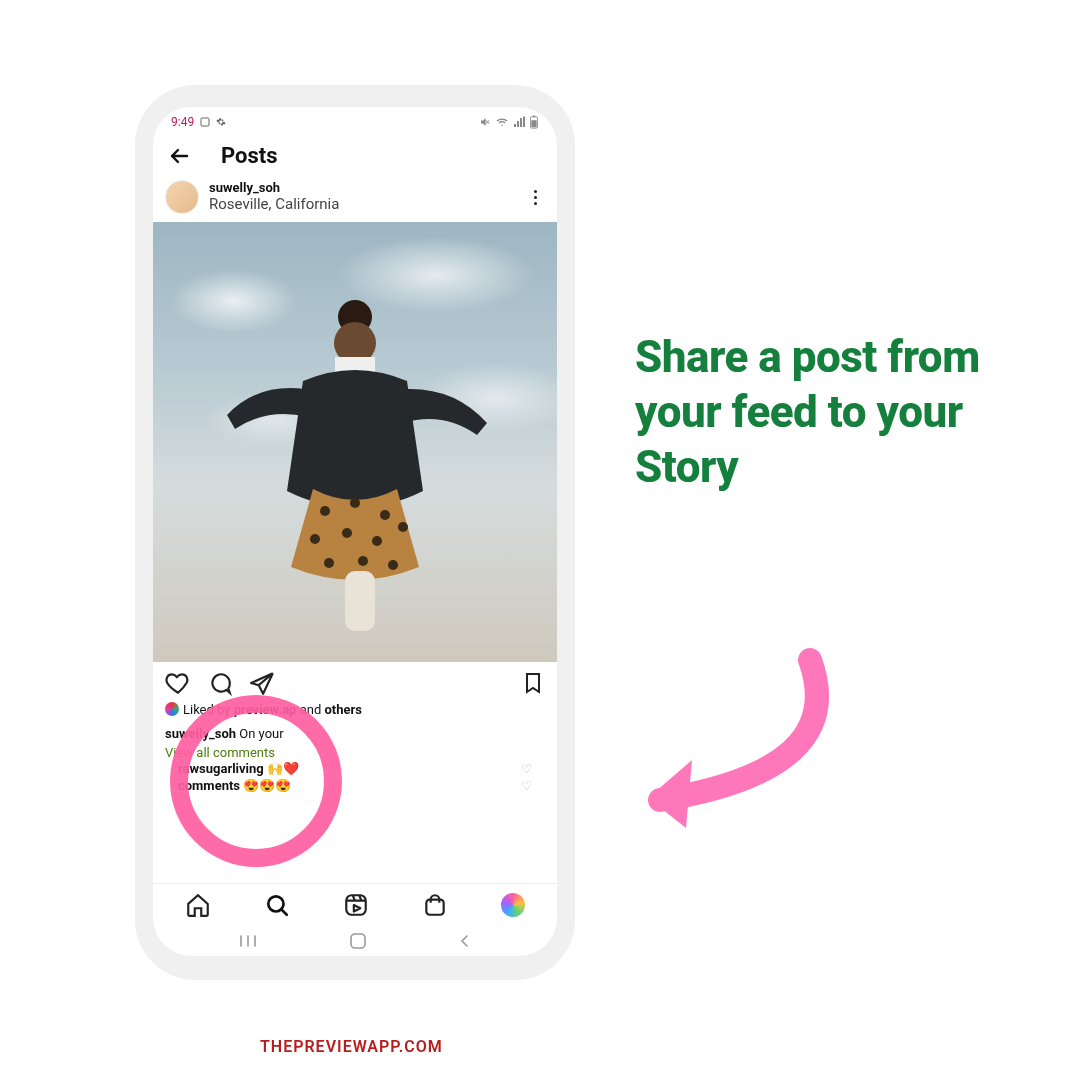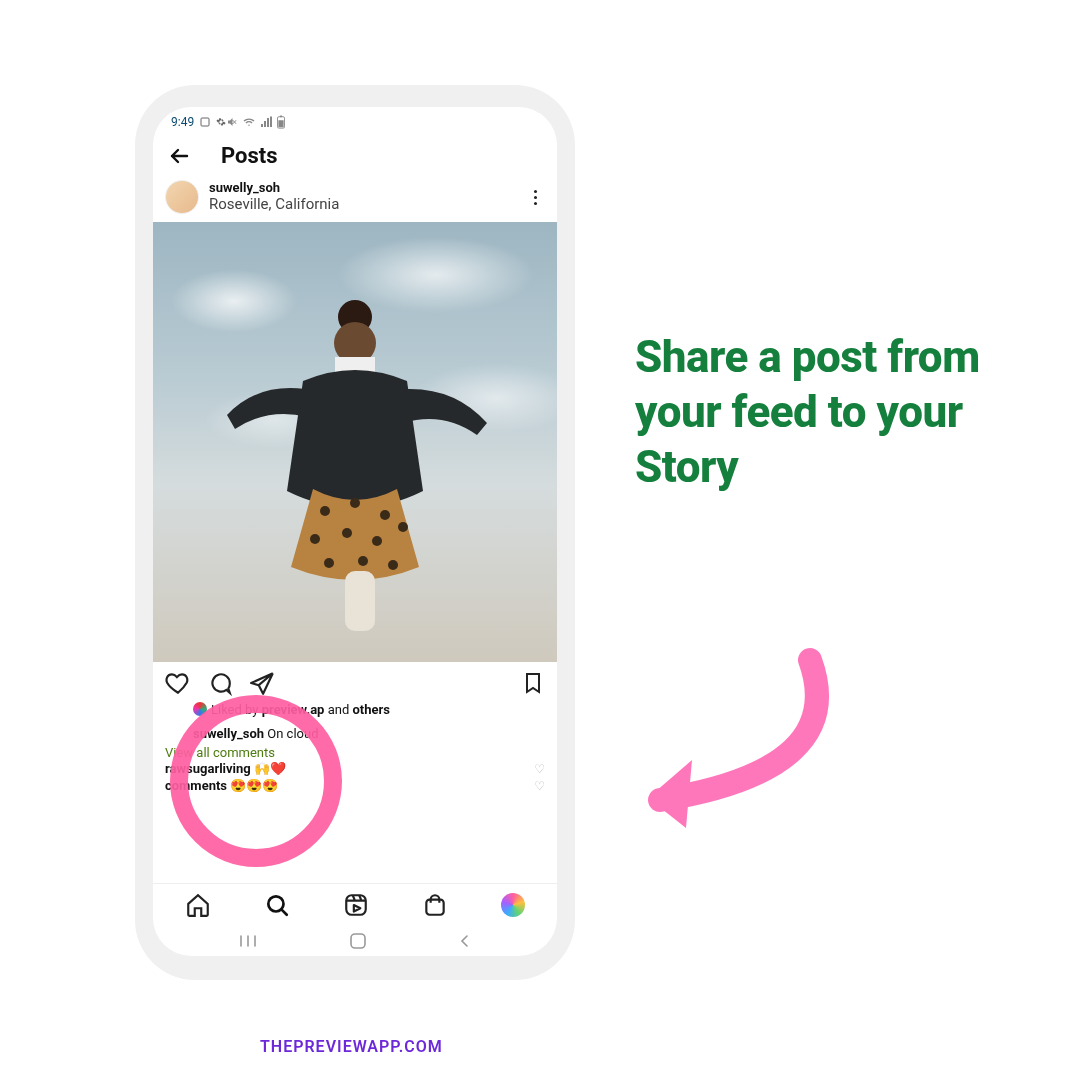--- a/index.html
+++ b/index.html
@@ -32,23 +32,24 @@
     display: flex;
     flex-direction: column;
     position: relative;
   }
 
   
   .statusbar {
     height: 26px;
     display: flex;
     align-items: center;
+    justify-content: space-between;
     padding: 4px 18px 0 18px;
     font-size: 12px;
-    color: #0c4a6e;
+    color: #be185d;
   }
   .statusbar .right { display:flex; gap:4px; align-items:center; color:#777;}
   .statusbar svg { display:block; }
 
   
   .app-header {
     display: flex;
     align-items: center;
     gap: 30px;
     padding: 10px 14px 10px 14px;
@@ -106,31 +107,31 @@
   
   .action-row {
     display:flex;
     align-items:center;
     padding: 8px 12px 2px 12px;
   }
   .action-row .left { display:flex; gap:16px; align-items:center; flex:1;}
   .action-row svg { display:block; }
 
   
-  .meta { padding: 2px 12px; font-size:13px; color:#111; line-height:1.5;margin-left:28px;}
+  .meta { padding: 2px 12px; font-size:13px; color:#111; line-height:1.5;}
   .meta .likers-icon{
     display:inline-block;width:14px;height:14px;border-radius:50%;
     background:conic-gradient(#e33,#3a7,#37e,#e3a,#e33);
     vertical-align:-2px;margin-right:4px;
   }
   .meta b{font-weight:700;}
   .viewall{ color:#4d7c0f; padding:0 12px; font-size:13px;}
   .comment-row{
     display:flex; align-items:center; justify-content:space-between;
-    padding:1px 12px; font-size:13px; color:#111;
+    padding:1px 25px; font-size:13px; color:#111;
   }
   .comment-row .heart{ color:#bbb; font-size:12px;}
 
   
   .bottom-nav{
     margin-top:auto;
     border-top:1px solid #eee;
     display:flex;
     justify-content:space-around;
     align-items:center;
@@ -179,21 +180,21 @@
     width:260px;height:200px;
   }
 
   
   .watermark{
     position:absolute;
     left:260px;
     bottom:24px;
     font-size:16px;
     letter-spacing:1px;
-    color:#6d28d9;
+    color:#b91c1c;
     font-weight:600;
   }
 </style>
 </head>
 <body>
 
 <div class="phone">
   <div class="screen">
 
     <div class="statusbar">
@@ -293,21 +294,21 @@
       <svg width="24" height="24" viewBox="0 0 24 24">
           <path fill="none" stroke="#222" stroke-width="2" d="M6 3h12v18l-6-4-6 4V3z"></path>
         </svg>
     </div>
 
     <div class="meta">
       <span class="likers-icon"></span><span>Liked by </span><b>preview.ap</b><span> and </span><b>others</b>
     </div>
 
     <div class="meta">
-      <b>suwelly_soh</b><span> On cloud</span>
+      <b>suwelly_soh</b><span> On your</span>
     </div>
 
     <div class="viewall">View all comments</div>
 
     <div class="comment-row">
       <div><b>rawsugarliving</b><span> 🙌❤️</span></div>
       <div class="heart">♡</div>
     </div>
     <div class="comment-row">
       <div><b>comments</b><span> 😍😍😍</span></div>

